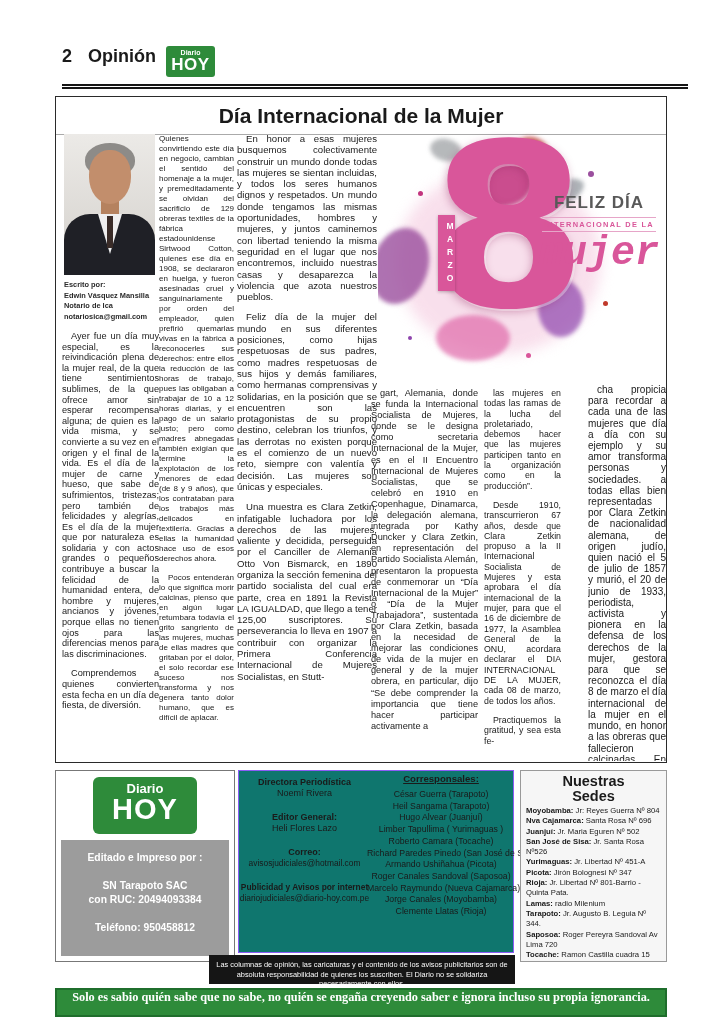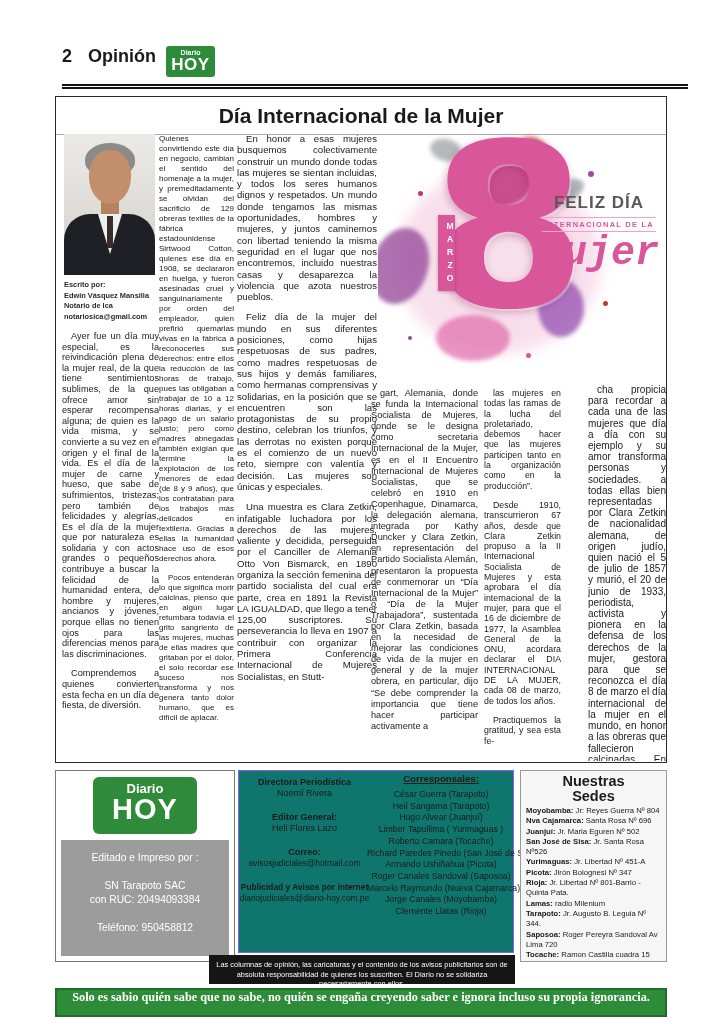--- a/index.html
+++ b/index.html
@@ -66,21 +66,21 @@
   .dot { position:absolute; border-radius:50%; z-index:1; }
 
   
   .f-left { position:absolute; left:55px; top:770px; width:180px; height:192px;
             border:1px solid #777; background:#fff; }
   .logo-big { width:104px; height:57px; background:#2e8b3a; border-radius:6px; margin:6px auto 0;
               color:#fff; text-align:center; padding-top:5px; line-height:1; }
   .logo-big .lt { display:block; font-size:13px; font-weight:bold; }
   .logo-big .lm { display:block; font-size:29px; font-weight:bold; letter-spacing:1px; }
   .gray-block { position:absolute; left:5px; right:5px; top:69px; bottom:5px; background:#9c9c9c;
-                color:#fff; font-weight:normal; text-align:center; }
+                color:#fff; font-weight:bold; text-align:center; }
   .gray-block div { font-size:10.3px; }
   .gb1 { padding-top:12px; }
   .gb2 { padding-top:17px; }
   .gb3 { padding-top:3px; }
   .gb4 { padding-top:17px; }
   .gb5 { padding-top:17px; }
 
   .f-mid { position:absolute; left:238px; top:770px; width:276px; height:183px;
            background:#0f766e; border:1px solid #8b5cf6; }
   .staff { position:absolute; left:0; top:6px; width:131px; text-align:center; font-size:9px; line-height:11px; }

